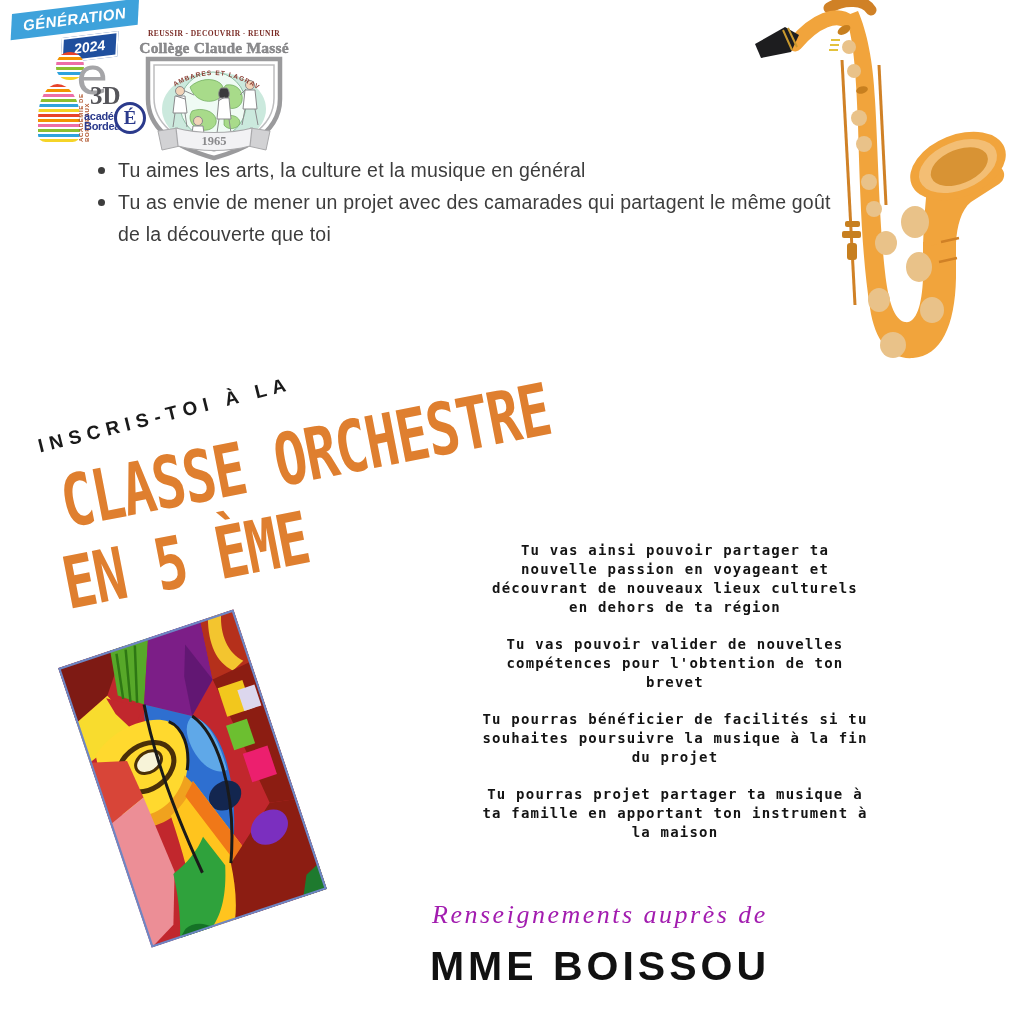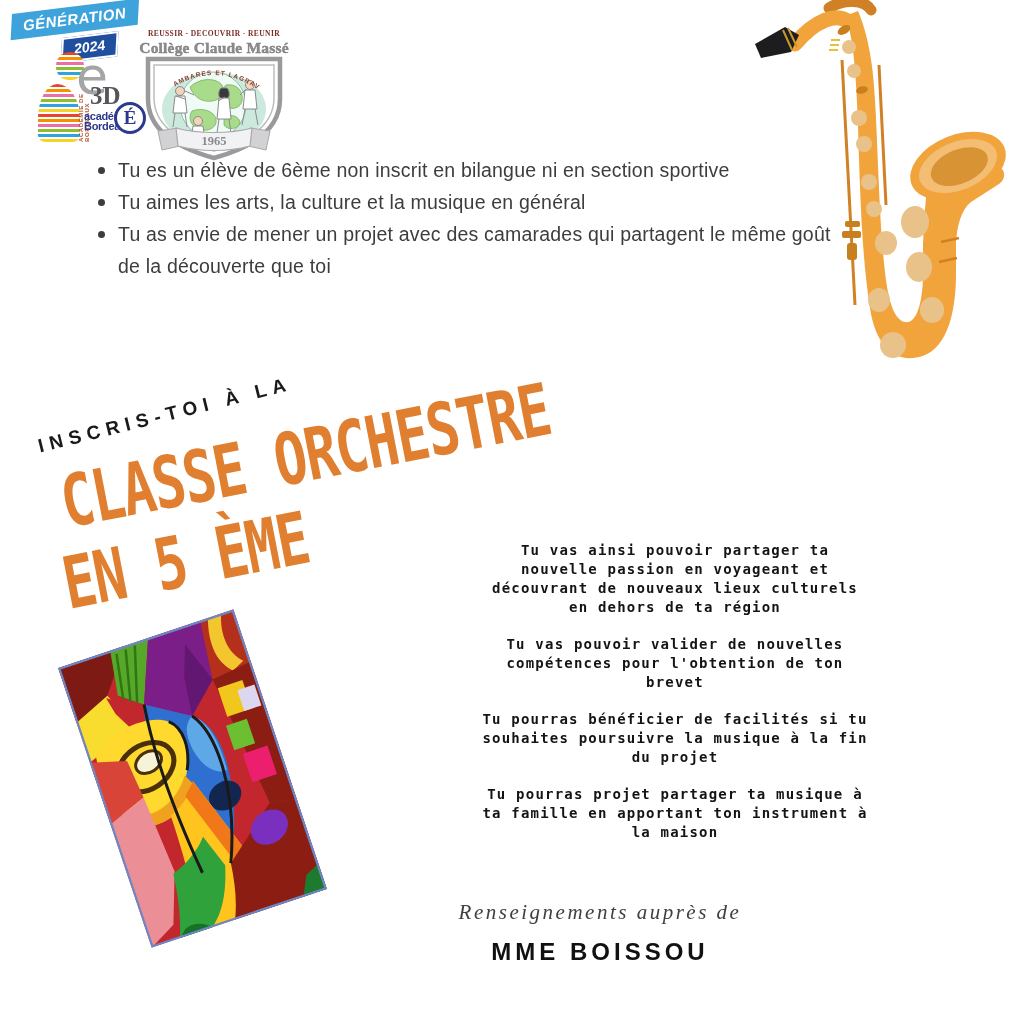--- a/index.html
+++ b/index.html
@@ -92,26 +92,26 @@
   .benefits { position:absolute; left:370px; top:541px; width:610px; text-align:center; }
   .benefits p {
     font-family:"DejaVu Sans Mono", monospace; font-weight:bold; color:#141414;
     font-size:14px; line-height:19px; letter-spacing:1.2px;
     white-space:pre-line; margin:0 0 18px 0;
   }
 
   
   .contact { position:absolute; left:300px; top:900px; width:600px; text-align:center; }
   .contact-label {
-    font-family:"Liberation Serif", serif; font-style:italic; color:#404040;
-    font-size:21px; letter-spacing:2.5px;
+    font-family:"Liberation Serif", serif; font-style:italic; color:#a21caf;
+    font-size:26px; letter-spacing:2.5px;
   }
   .contact-name {
     margin-top:13px; font-weight:bold; color:#111;
-    font-size:24px; letter-spacing:4px;
+    font-size:41px; letter-spacing:4px;
   }
 </style>
 </head>
 <body>
 
 <div class="canvas">
 
   <div class="gen-badge">
     <div class="gen-l1">GÉNÉRATION</div>
     <div class="gen-l2">2024</div>
@@ -226,21 +226,20 @@
         <ellipse cx="134" cy="300" rx="11" ry="12"></ellipse>
         <circle cx="148" cy="345" r="13"></circle>
       </g>
 
       <path d="M10,44 L40,27 L54,35 L46,52 L16,58 Z" fill="#1D1D1F"></path>
       <path d="M38,30 L47,50 M43,28 L52,47" stroke="#C9992E" stroke-width="2"></path>
     </svg>
   </div>
 
   <ul class="criteria">
-    <li>Tu es un élève de 6ème non inscrit en bilangue ni en section sportive</li>
     <li>Tu aimes les arts, la culture et la musique en général</li>
     <li>Tu as envie de mener un projet avec des camarades qui partagent le même goût
 de la découverte que toi</li>
   </ul>
 
   <div class="kicker">INSCRIS-TOI À LA</div>
   <div class="big-title">
     <div class="l1">CLASSE ORCHESTRE</div>
     <div class="l2">EN 5 ÈME</div>
   </div>

